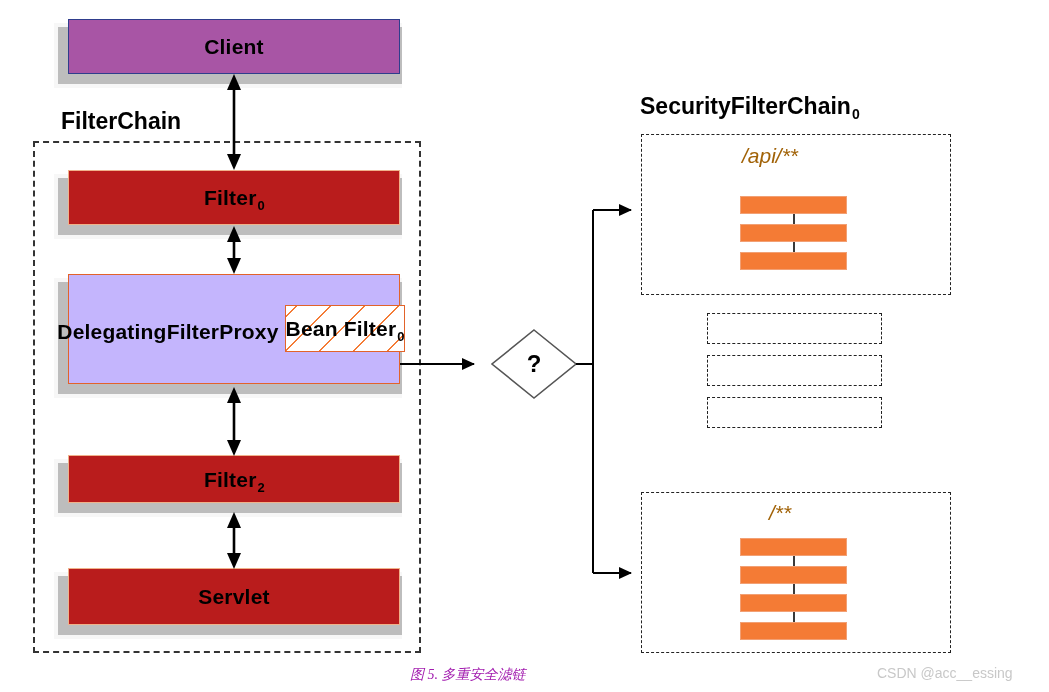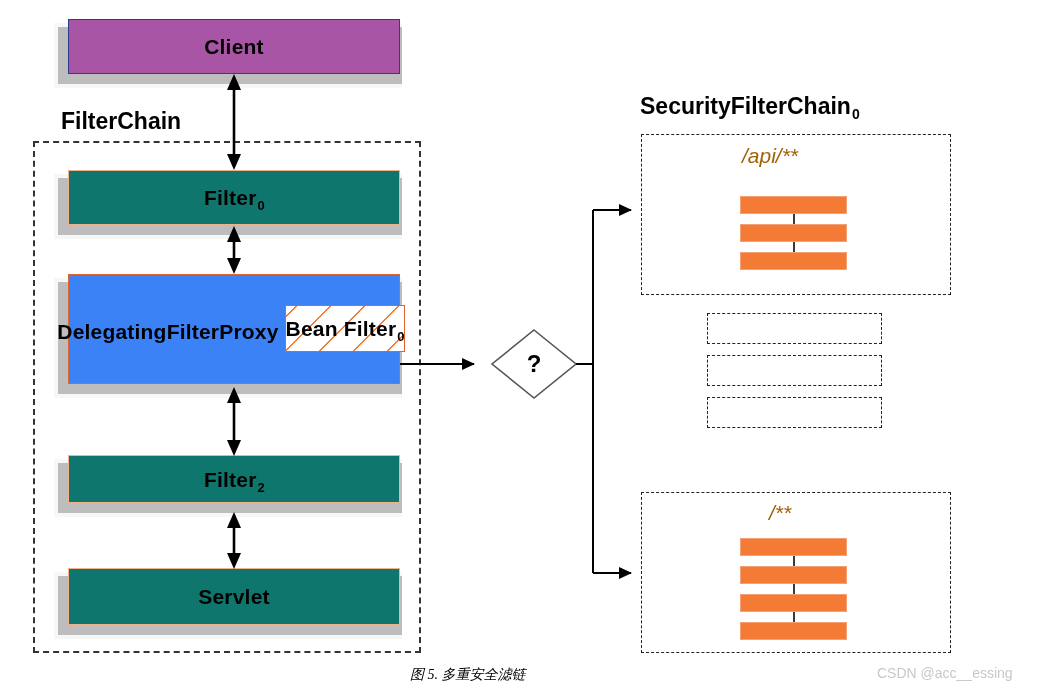--- a/index.html
+++ b/index.html
@@ -26,21 +26,21 @@
   .shadowbox .shade{
     position:absolute;left:-10px;top:8px;right:-2px;bottom:-10px;
     background:#bdbdbd;z-index:1;
   }
   .shadowbox .face{
     position:absolute;left:0;top:0;right:0;bottom:0;z-index:2;
     display:flex;align-items:center;justify-content:center;
   }
 
   .client-face{background:#a855a5;border:1.6px solid #2f3d8c;}
-  .orange-face{background:#0f766e;border:1.2px solid #f0b28b;}
+  .orange-face{background:#b91c1c;border:1.2px solid #f0b28b;}
 
   .boxlabel{
     position:relative;z-index:3;font-weight:bold;color:#000;
     font-size:21px;line-height:1;white-space:nowrap;
   }
   .boxlabel sub{font-size:13px;vertical-align:baseline;position:relative;top:5px;left:1px;}
 
   
   .dashed{
     position:absolute;box-sizing:border-box;
@@ -48,21 +48,21 @@
   }
   .dashed-thin{border:1.8px dashed #222;}
 
   .grouptitle{
     position:absolute;font-weight:bold;font-size:23px;color:#000;
     white-space:nowrap;line-height:1;
   }
   .grouptitle sub{font-size:14px;position:relative;top:5px;left:1px;vertical-align:baseline;}
 
   
-  .dfp-face{background:#3b82f6;border:1.5px solid #e2632a;
+  .dfp-face{background:#c4b5fd;border:1.5px solid #e2632a;
             display:block;}
   .dfp-title{
     position:relative;z-index:3;text-align:center;font-weight:bold;
     font-size:21px;color:#000;padding-top:6px;line-height:1.05;
   }
   .bean-inner{
     position:relative;z-index:3;margin:5px 6px 6px 6px;height:45px;
     background:#ffffff;border:1.5px solid #e2632a;
     display:flex;align-items:center;justify-content:center;
     background-image:repeating-linear-gradient(
@@ -81,21 +81,21 @@
   }
   .miniline{position:absolute;background:#3a3a3a;width:2px;}
 
   .pathlabel{
     position:absolute;font-style:italic;font-size:21px;color:#a16207;
     white-space:nowrap;line-height:1;
   }
 
   
   .caption{
-    position:absolute;font-style:italic;font-size:14px;color:#000000;
+    position:absolute;font-style:italic;font-size:14px;color:#a21caf;
     white-space:nowrap;font-family:"Liberation Serif","DejaVu Serif",serif;
   }
   .watermark{
     position:absolute;font-size:14px;color:#c8c8c8;white-space:nowrap;
   }
 
   svg.overlay{position:absolute;left:0;top:0;width:1049px;height:692px;
               pointer-events:none;z-index:5;}
 </style>
 </head>

